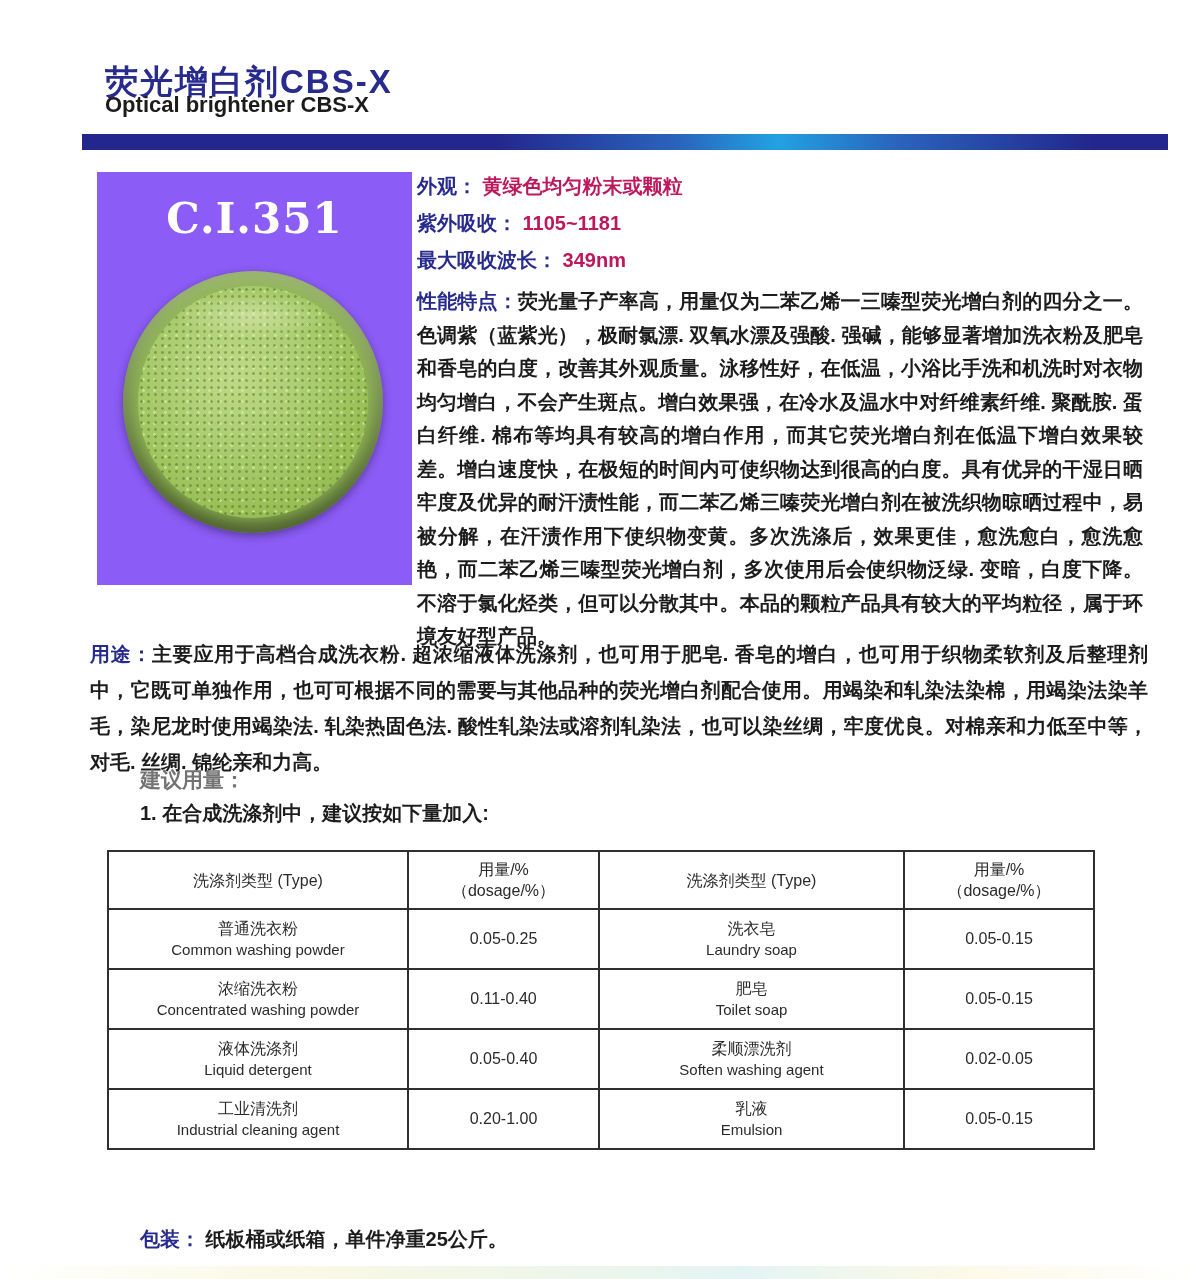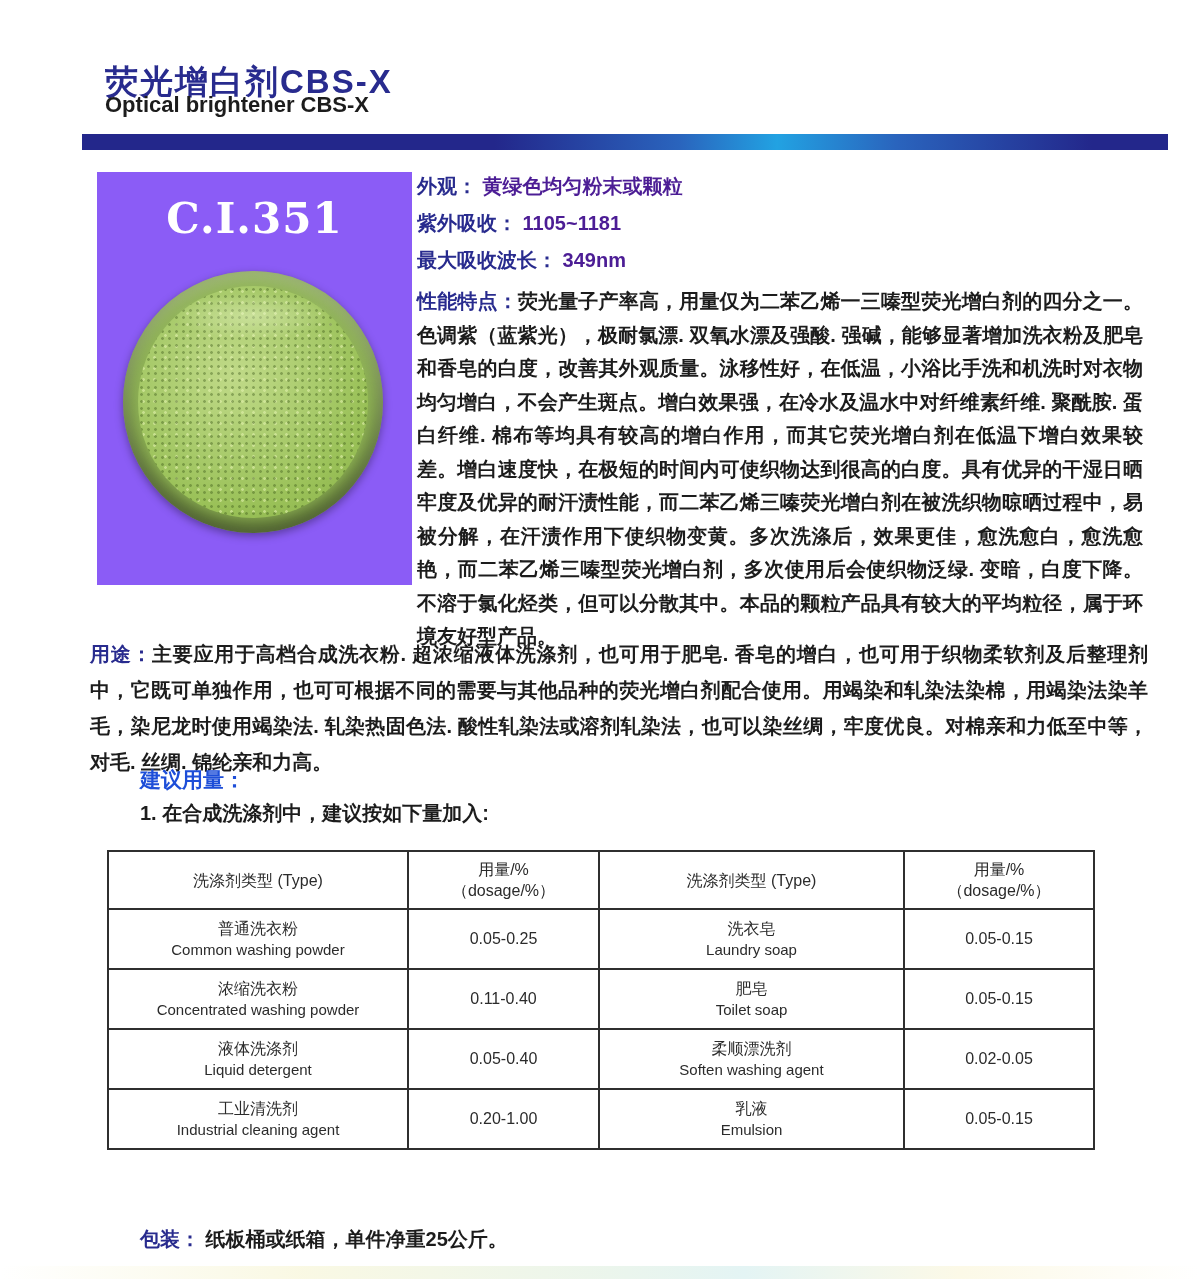--- a/index.html
+++ b/index.html
@@ -73,39 +73,39 @@
     background: radial-gradient(ellipse at center, rgba(240,250,210,0.40), rgba(240,250,210,0) 70%);
   }
 
   
   .right-col {
     position: absolute; left: 417px; top: 174px;
     width: 726px;
   }
   .spec-line { font-size: 20px; font-weight: 700; line-height: 24px; margin-bottom: 13px; }
   .label-blue { color: #282b8e; font-weight: 700; }
-  .spec-value { color: #4c1d95; }
+  .spec-value { color: #be185d; }
   .features-par {
     font-size: 20px; font-weight: 700; color: #1c1c1c;
     line-height: 33.5px; text-align: justify;
     margin-top: 2px;
   }
 
   
   .usage-par {
     position: absolute; left: 90px; top: 636px;
     width: 1058px;
     font-size: 20px; font-weight: 700; color: #1c1c1c;
     line-height: 36px; text-align: justify;
   }
 
   
   .dosage-heading {
     position: absolute; left: 140px; top: 766px;
-    font-size: 21px; font-weight: 700; color: #1d4ed8;
+    font-size: 21px; font-weight: 700; color: #737373;
   }
   .dosage-intro {
     position: absolute; left: 140px; top: 800px;
     font-size: 20px; font-weight: 700; color: #1c1c1c;
   }
 
   
   .dosage-table {
     position: absolute; left: 107px; top: 850px;
     width: 986px; border-collapse: collapse;

